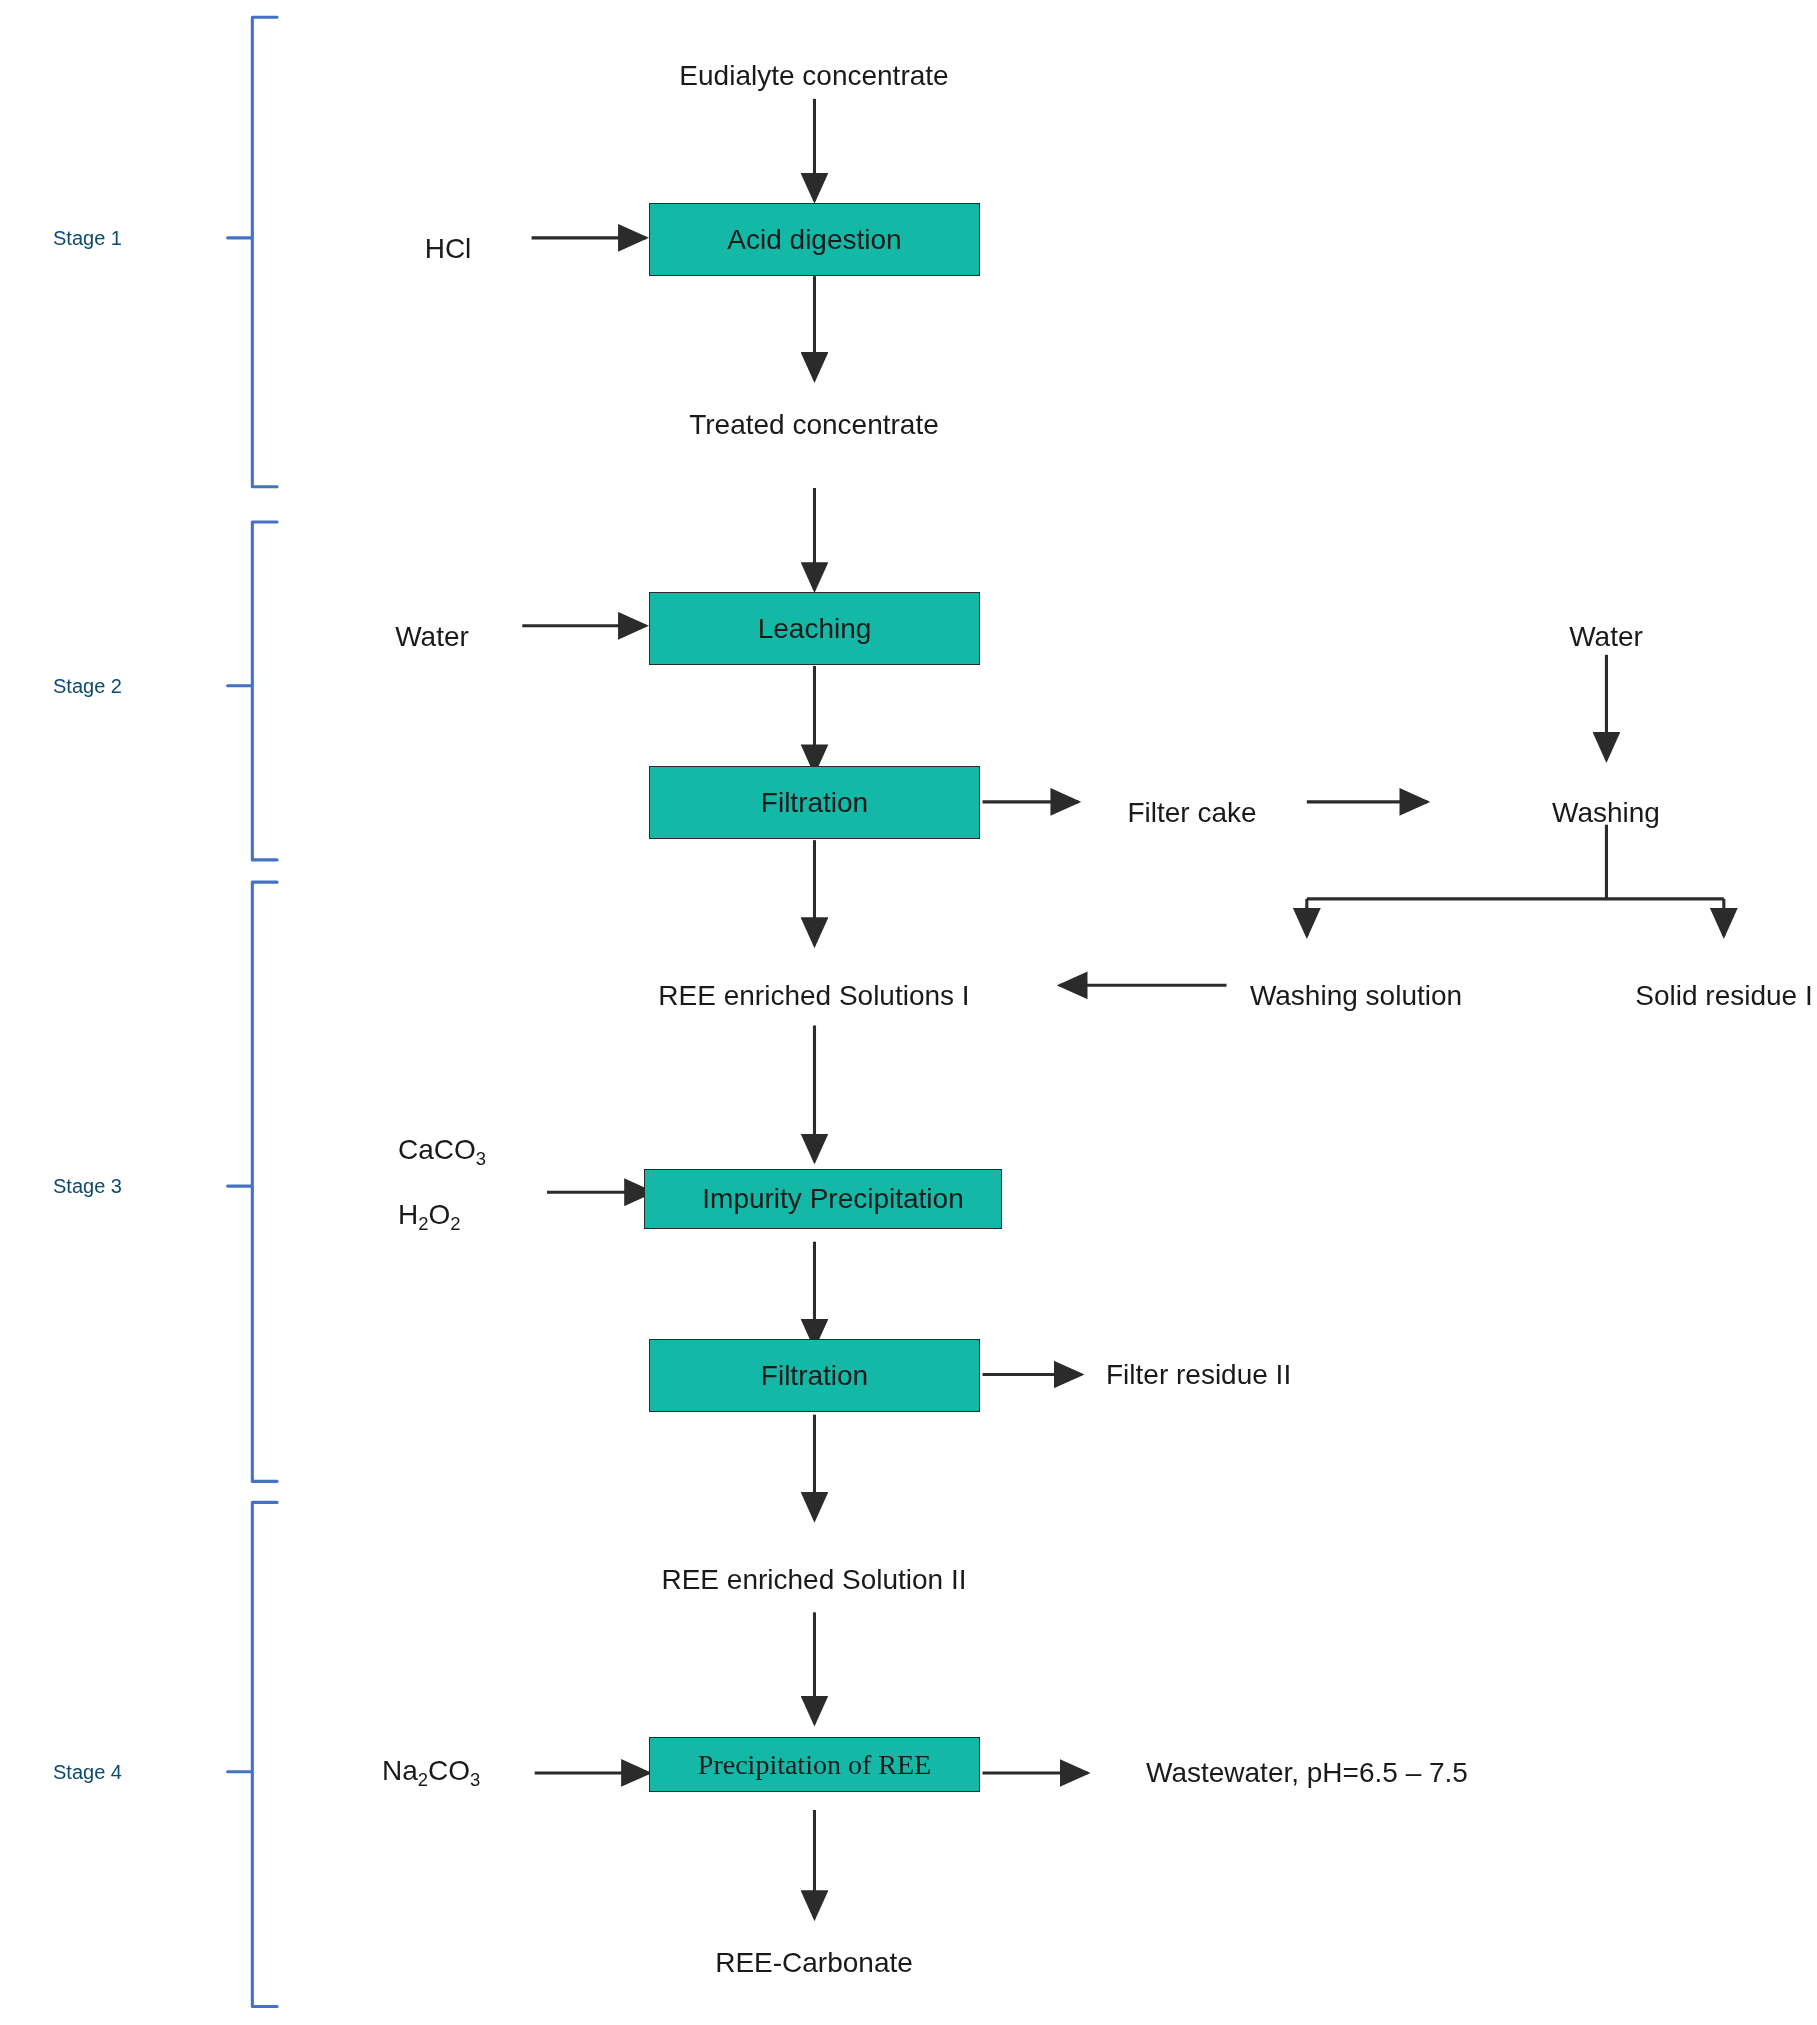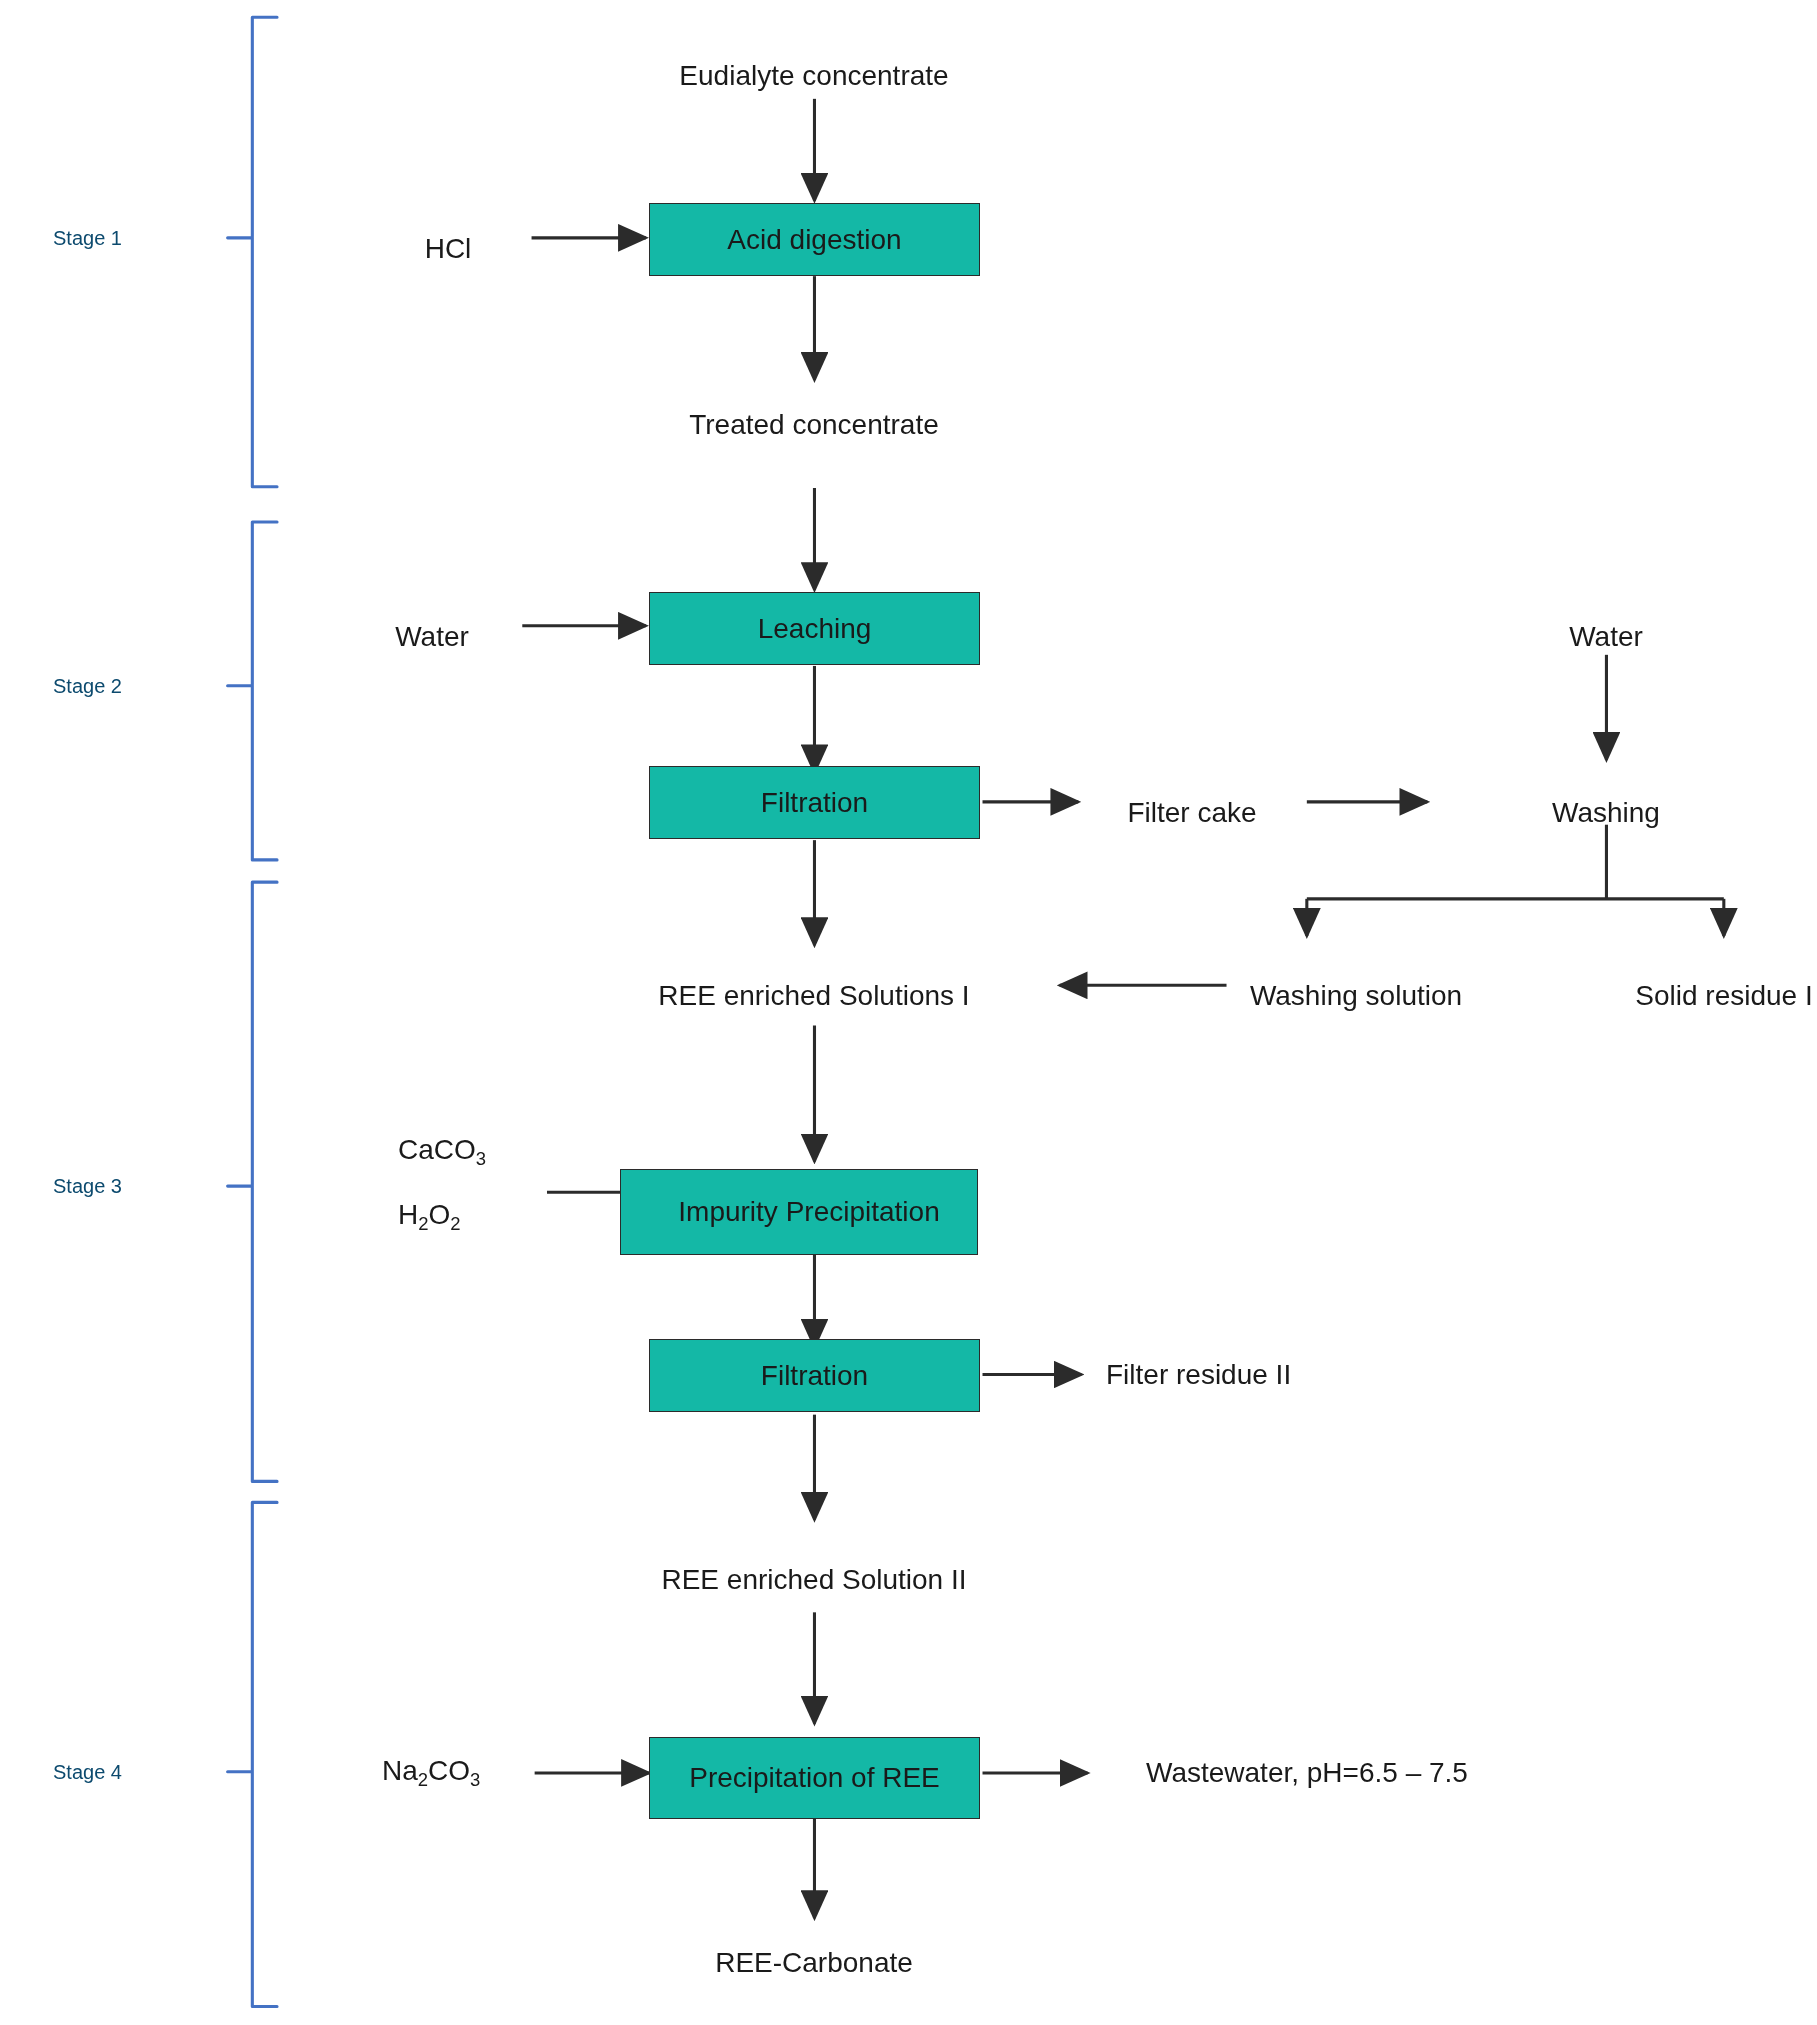--- a/index.html
+++ b/index.html
@@ -107,23 +107,23 @@
   </svg>
 
   <div class="stage-lbl" style="left:53px;  top:238px;">Stage 1</div>
   <div class="stage-lbl" style="left:53px;  top:686px;">Stage 2</div>
   <div class="stage-lbl" style="left:53px;  top:1186px;">Stage 3</div>
   <div class="stage-lbl" style="left:53px;  top:1772px;">Stage 4</div>
 
   <div class="pbox" style="left:649px; top:203px;  width:331px; height:73px;">Acid digestion</div>
   <div class="pbox" style="left:649px; top:592px;  width:331px; height:73px;">Leaching</div>
   <div class="pbox" style="left:649px; top:766px; width:331px; height:73px;">Filtration</div>
-  <div class="pbox" style="left:620px; top:1169px; width:358px; height:86px;padding-left:20px;">Impurity Precipitation</div>
+  <div class="pbox" style="left:644px; top:1169px; width:358px; height:60px;padding-left:20px;">Impurity Precipitation</div>
   <div class="pbox" style="left:649px; top:1339px; width:331px; height:73px;">Filtration</div>
-  <div class="pbox" style="left:649px; top:1737px; width:331px; height:82px;">Precipitation of REE</div>
+  <div class="pbox" style="left:649px; top:1737px; width:331px; height:55px;font-family:Liberation Serif, serif;">Precipitation of REE</div>
 
   <div class="lbl center" style="left:814px; top:65px;">Eudialyte concentrate</div>
   <div class="lbl center" style="left:814px; top:414px;">Treated concentrate</div>
   <div class="lbl center" style="left:814px; top:985px;">REE enriched Solutions I</div>
   <div class="lbl center" style="left:814px; top:1569px;">REE enriched Solution II</div>
   <div class="lbl center" style="left:814px; top:1952px;">REE-Carbonate</div>
 
   <div class="lbl center" style="left:1192px; top:802px;">Filter cake</div>
   <div class="lbl center" style="left:1606px; top:802px;">Washing</div>
   <div class="lbl center" style="left:1356px; top:985px;text-align:right;">Washing solution</div>

